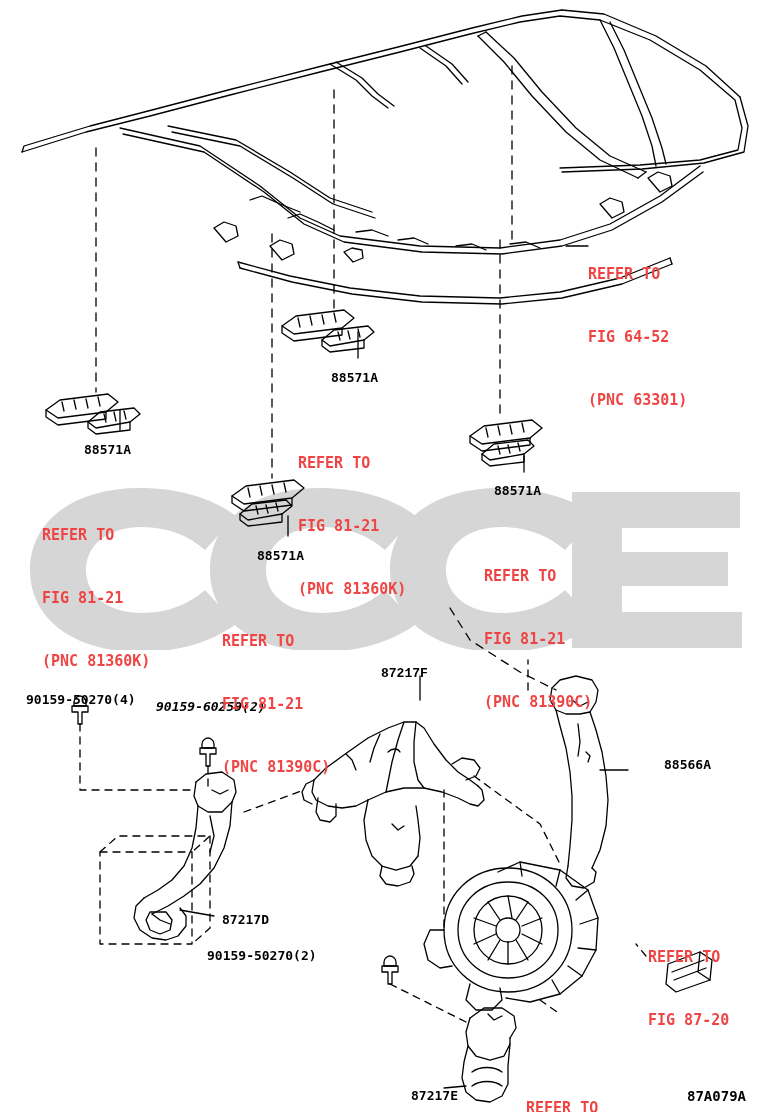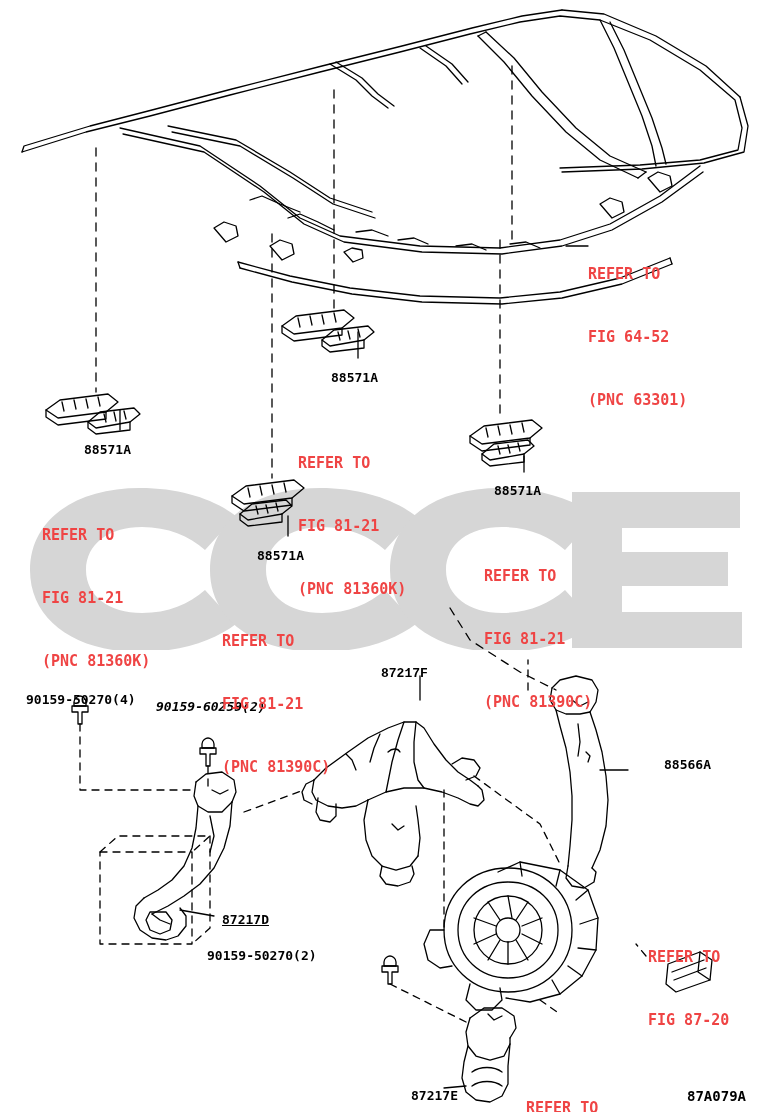--- a/index.html
+++ b/index.html
@@ -284,21 +284,21 @@
       </g>
     </g>
   </svg>
 
   <div class="label" style="left:84px; top:440px;">88571A</div>
   <div class="label" style="left:331px; top:368px;">88571A</div>
   <div class="label" style="left:257px; top:546px;">88571A</div>
   <div class="label" style="left:494px; top:481px;">88571A</div>
   <div class="label" style="left:381px; top:664px;font-family:Liberation Mono, monospace;">87217F</div>
   <div class="label" style="left:664px; top:755px;">88566A</div>
-  <div class="label" style="left:222px; top:910px;text-decoration:underline;">87217D</div>
+  <div class="label" style="left:222px; top:910px;">87217D</div>
   <div class="label" style="left:364px; top:1086px;margin-left:47px;">87217E</div>
 
   <div class="label" style="left:26px; top:646px;margin-top:44px;">90159-50270(4)</div>
   <div class="label" style="left:156px; top:697px;font-style:italic;">90159-60259(2)</div>
   <div class="label" style="left:207px; top:946px;">90159-50270(2)</div>
 
   <div class="refbox" style="left:588px; top:222px;">
     <div>REFER TO</div>
     <div>FIG 64-52</div>
     <div>(PNC 63301)</div>

